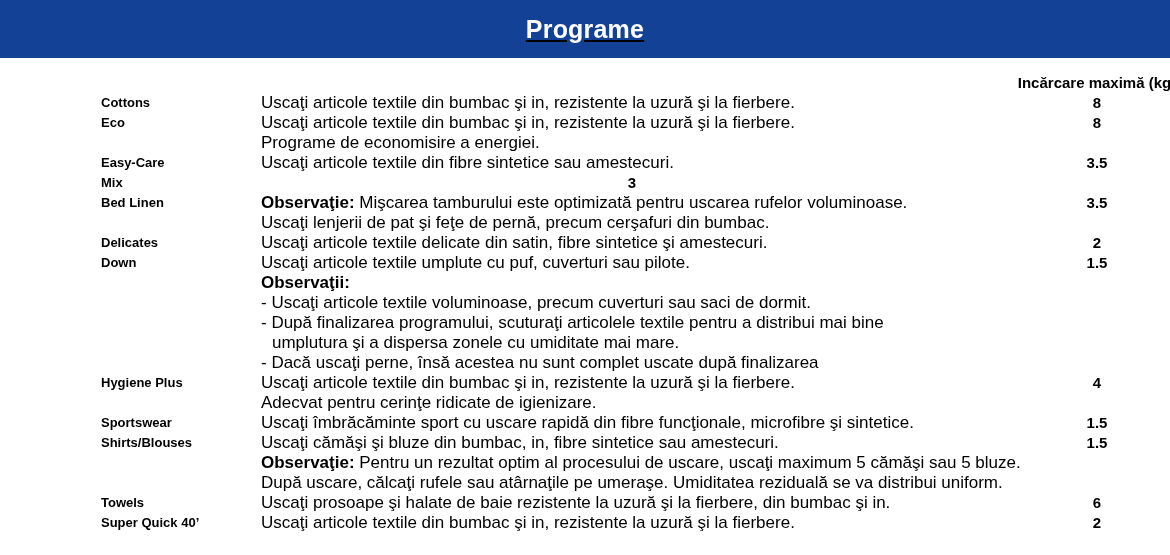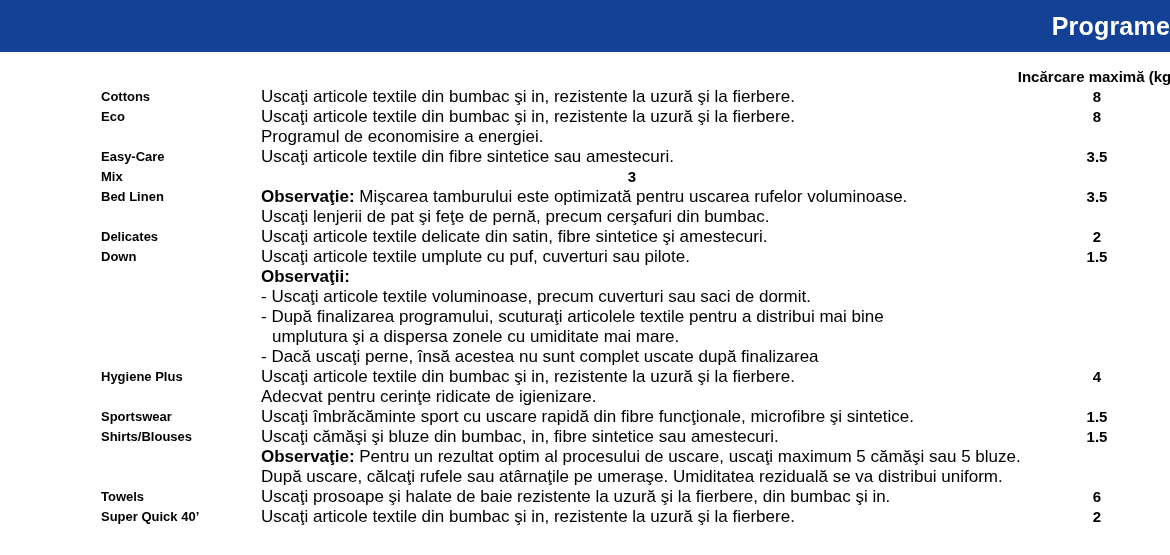--- a/index.html
+++ b/index.html
@@ -5,25 +5,26 @@
   * { box-sizing: border-box; }
   html, body {
     margin: 0; padding: 0;
     width: 1170px; height: 555px;
     background: #ffffff;
     font-family: "Liberation Sans", sans-serif;
     color: #000000;
     overflow: hidden;
   }
   .banner {
-    height: 52px;
+    height: 58px;
     background: #134195;
     display: flex;
     align-items: center;
-    justify-content: flex-end;
+    justify-content: center;
+    text-decoration: underline;
   }
   .banner-title {
     color: #ffffff;
     font-size: 25px;
     font-weight: bold;
     letter-spacing: 0.2px;
   }
   .table {
     padding-top: 15px;
   }
@@ -83,21 +84,21 @@
     <div class="program-description">
           <div class="desc-line">Uscaţi articole textile din bumbac şi in, rezistente la uzură şi la fierbere.</div>
         </div>
     <div class="program-max-load">8</div>
   </div>
 
   <div class="grid-row">
     <div class="program-name">Eco</div>
     <div class="program-description">
           <div class="desc-line">Uscaţi articole textile din bumbac şi in, rezistente la uzură şi la fierbere.</div>
-          <div class="desc-line">Programul de economisire a energiei.</div>
+          <div class="desc-line">Programe de economisire a energiei.</div>
         </div>
     <div class="program-max-load">8</div>
   </div>
 
   <div class="grid-row">
     <div class="program-name">Easy-Care</div>
     <div class="program-description">
           <div class="desc-line">Uscaţi articole textile din fibre sintetice sau amestecuri.</div>
         </div>
     <div class="program-max-load">3.5</div>

